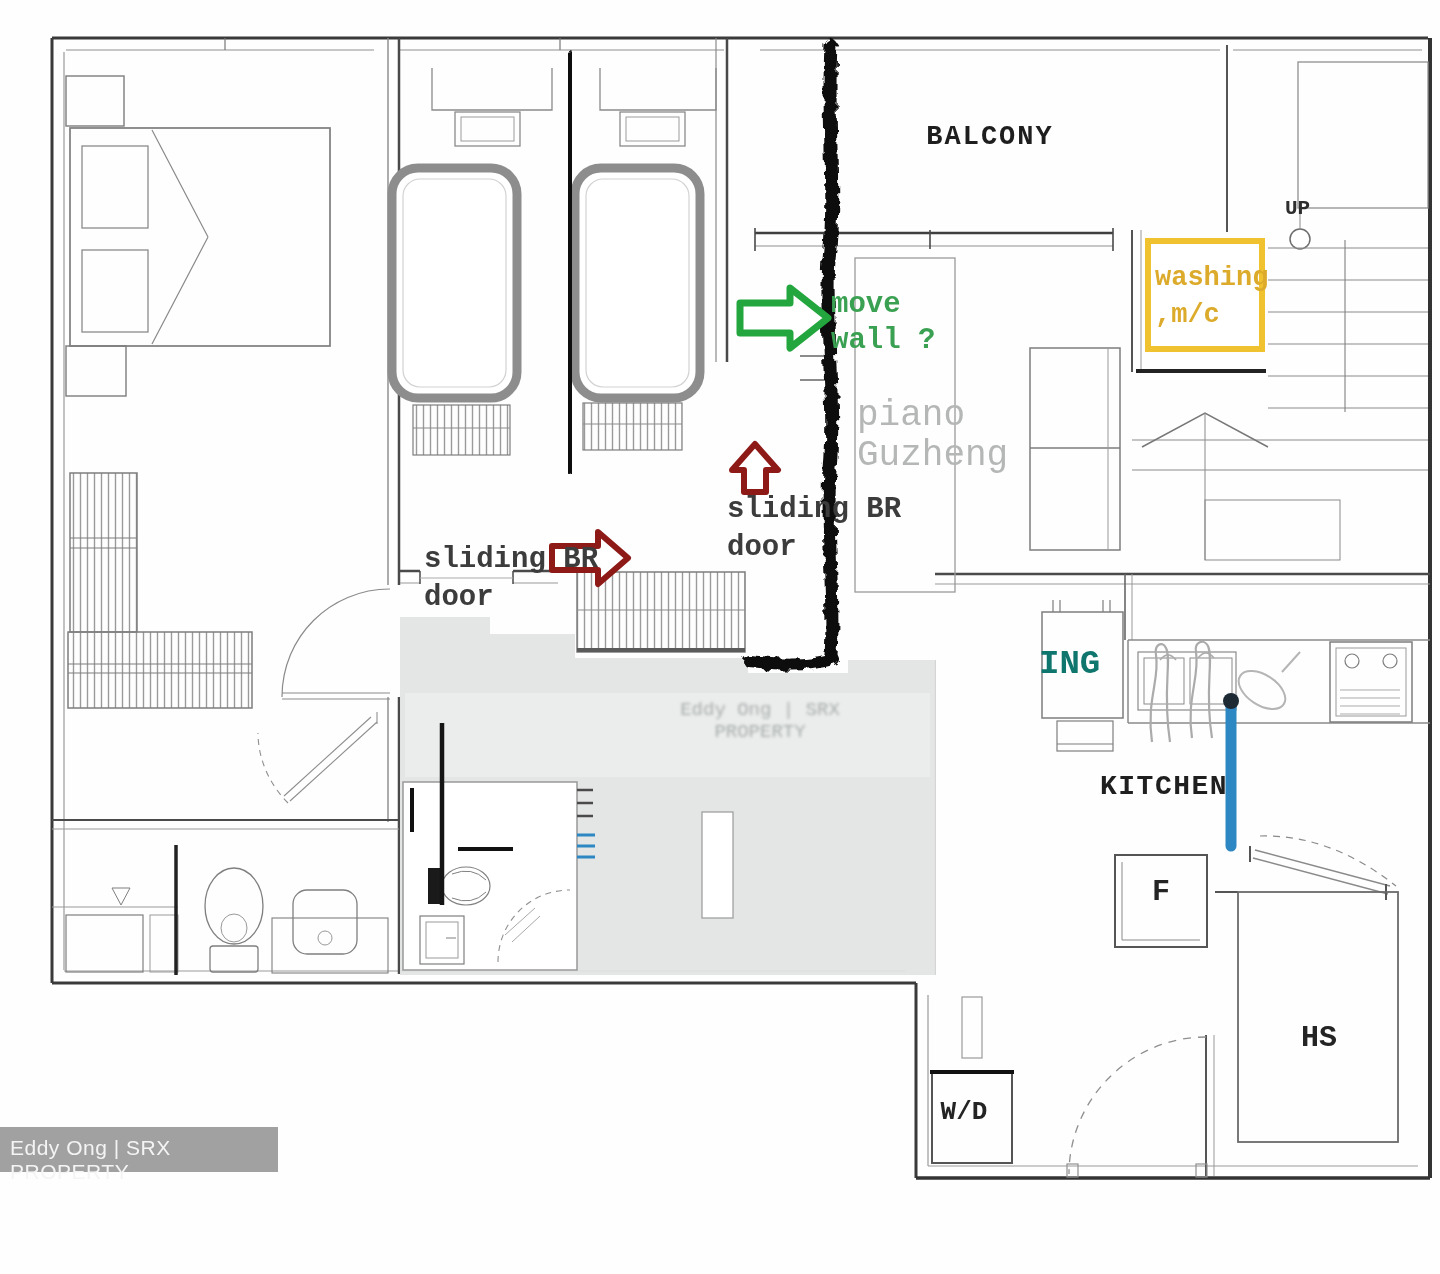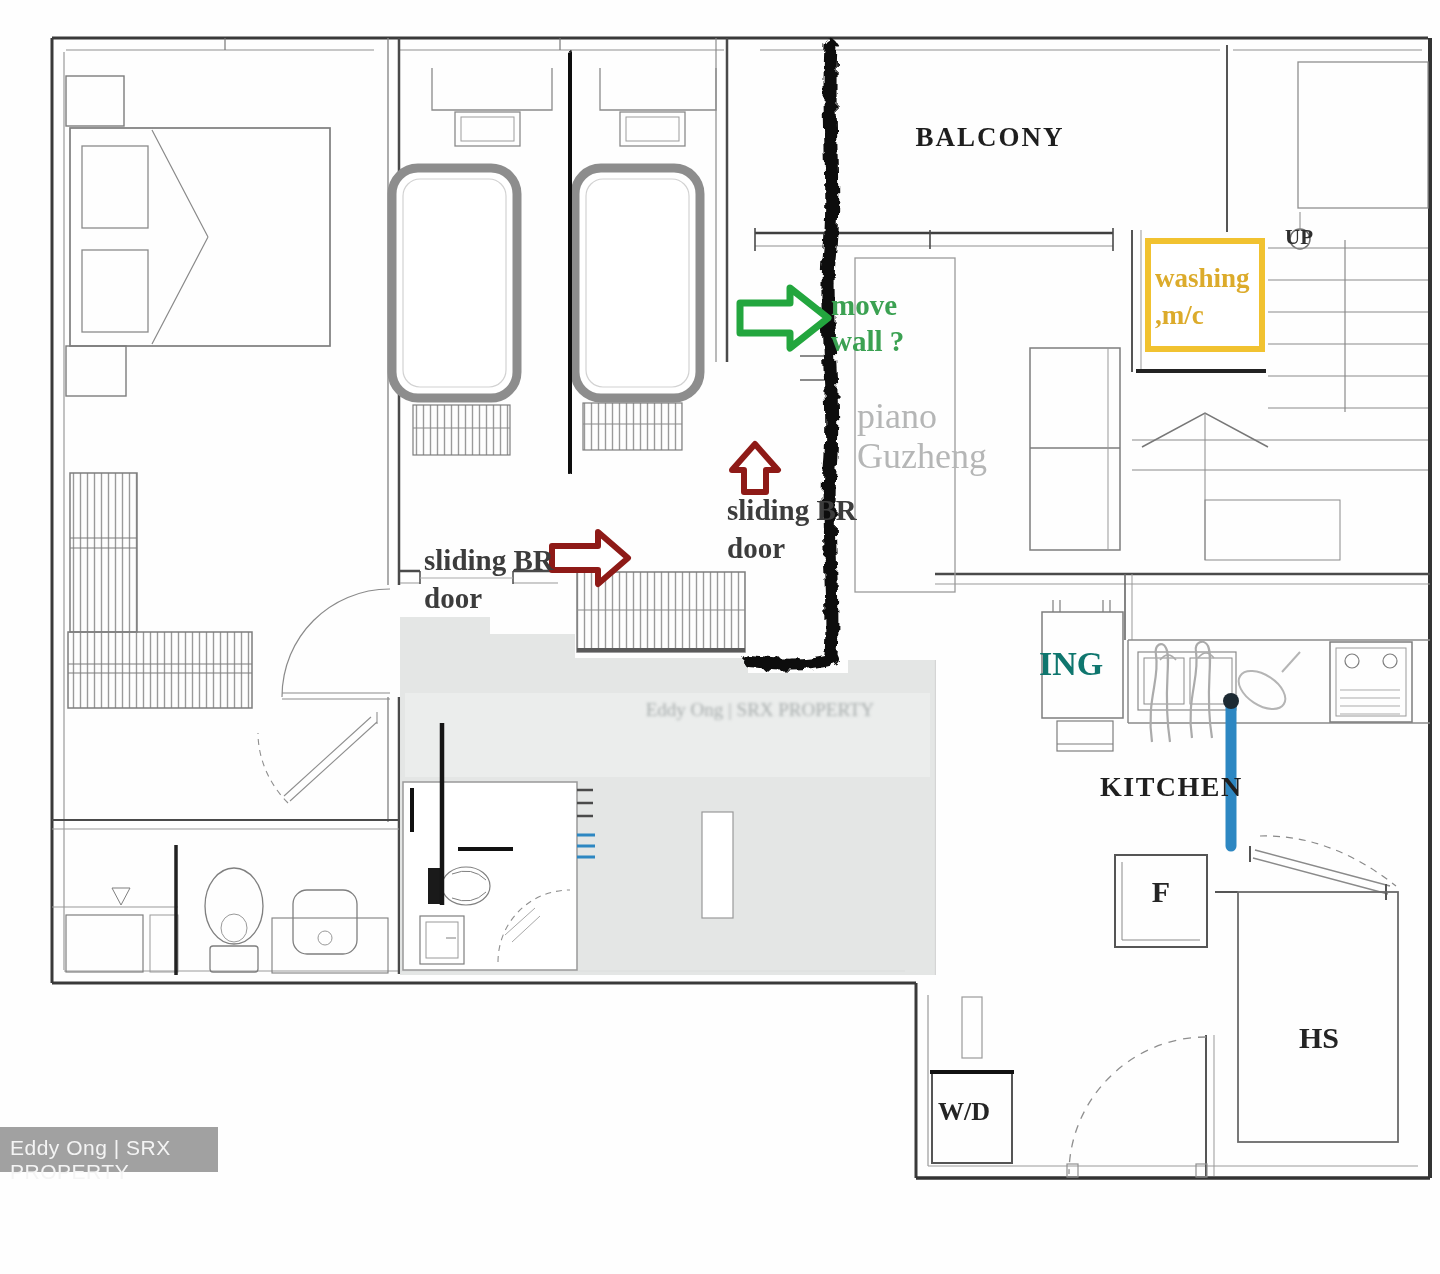--- a/index.html
+++ b/index.html
@@ -1,35 +1,35 @@
 <!DOCTYPE html>
 <html><head>
 <meta charset="utf-8">
 <style>
   html,body{margin:0;padding:0;background:#fff;}
   #canvas{position:relative;width:1440px;height:1274px;background:#fefefe;overflow:hidden;
           font-family:"Liberation Sans",sans-serif;}
   #plan-svg{position:absolute;left:0;top:0;}
-  .lbl{position:absolute;white-space:pre-line;color:#222;font-family:Liberation Serif, serif;}
+  .lbl{position:absolute;white-space:pre-line;color:#222;font-family:Liberation Mono, monospace;}
   .lbl-master{left:193px;top:220px;width:142px;text-align:center;font-size:25px;line-height:32px;letter-spacing:1px;font-weight:600;color:#1d1d1d;}
   .lbl-balcony{left:898px;top:122px;width:184px;text-align:center;font-size:27px;letter-spacing:2px;font-weight:600;color:#1e1e1e;}
   .lbl-piano{left:857px;top:396px;width:130px;font-size:36px;line-height:40px;color:#b5b6b6;}
   .lbl-washing{left:1155px;top:260px;font-size:27px;line-height:37px;font-weight:bold;color:#dcab2b;}
-  .lbl-up{left:1285px;top:197px;font-size:21px;font-weight:600;color:#2e2e2e;margin-top:28px;}
+  .lbl-up{left:1285px;top:197px;font-size:21px;font-weight:600;color:#2e2e2e;}
   .lbl-movewall{left:831px;top:287px;font-size:29px;line-height:36px;font-weight:bold;color:#3ba152;}
   .lbl-sliding-c{left:727px;top:491px;font-size:29px;line-height:38px;font-weight:bold;color:#3c3c3c;}
   .lbl-sliding-l{left:424px;top:541px;font-size:29px;line-height:38px;font-weight:bold;color:#3c3c3c;}
   .lbl-ing{left:1039px;top:645px;font-size:34px;font-weight:bold;color:#0f766e;}
   .lbl-kitchen{left:1100px;top:771px;font-size:28px;letter-spacing:1.5px;font-weight:600;color:#1f1f1f;text-align:right;}
   .lbl-drawcurtains{left:1247px;top:749px;font-size:28px;line-height:34px;font-weight:bold;color:#4aa4d8;
                     text-shadow:2px 1px 0 rgba(96,172,222,.45), 0 0 1px rgba(74,164,216,.6);}
   .lbl-f{left:1146px;top:875px;width:30px;text-align:center;font-size:30px;font-weight:600;color:#242424;}
   .lbl-hs{left:1294px;top:1021px;width:50px;text-align:center;font-size:30px;font-weight:600;color:#242424;}
   .lbl-wd{left:933px;top:1097px;width:62px;text-align:center;font-size:26px;font-weight:600;color:#242424;}
-  .wm-box{position:absolute;left:0;top:1127px;width:218px;height:45px;background:rgba(148,148,148,.88);}
+  .wm-box{position:absolute;left:0;top:1127px;width:252px;height:45px;background:rgba(148,148,148,.88);padding-left:26px;}
   .wm-text{position:absolute;left:10px;top:9px;font-size:21px;color:#f4f4f4;letter-spacing:.5px;}
   .lbl-create{left:85px;top:1150px;font-size:30px;font-weight:bold;color:#45453d;
               text-shadow:0 0 2px rgba(69,69,61,.55);}
   .lbl-lower{left:66px;top:1186px;font-size:33px;letter-spacing:3px;font-weight:600;color:#2b2b2b;}
   .lbl-wm-center{left:640px;top:699px;width:240px;text-align:center;font-size:19px;color:#9aa0a0;
                  filter:blur(1.5px);opacity:.85;}
 </style>
 </head>
 <body>
 

